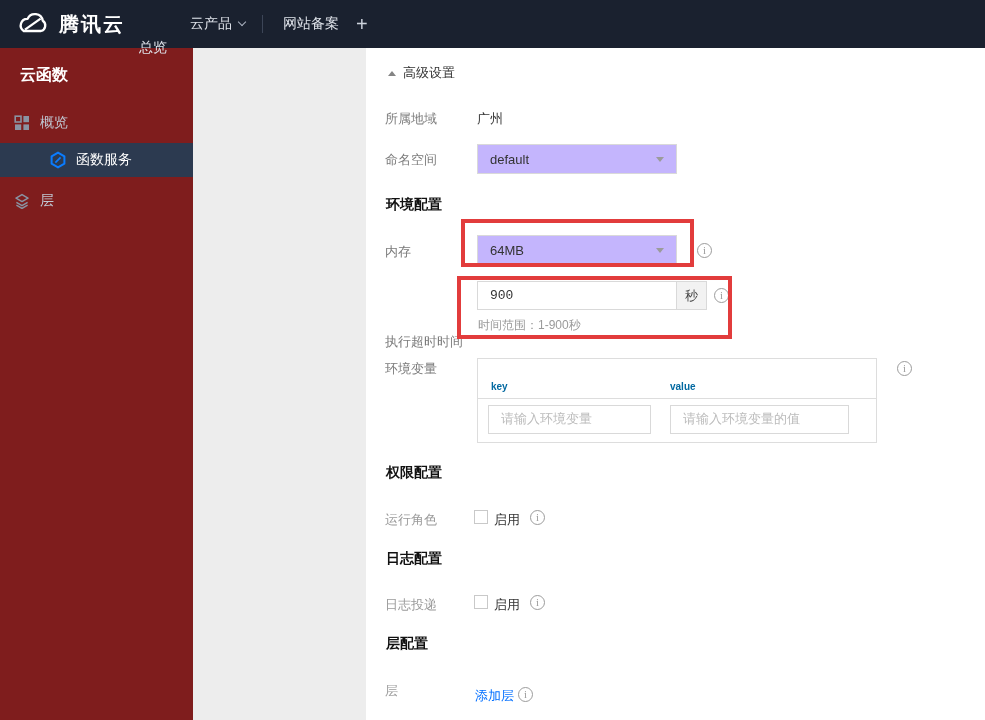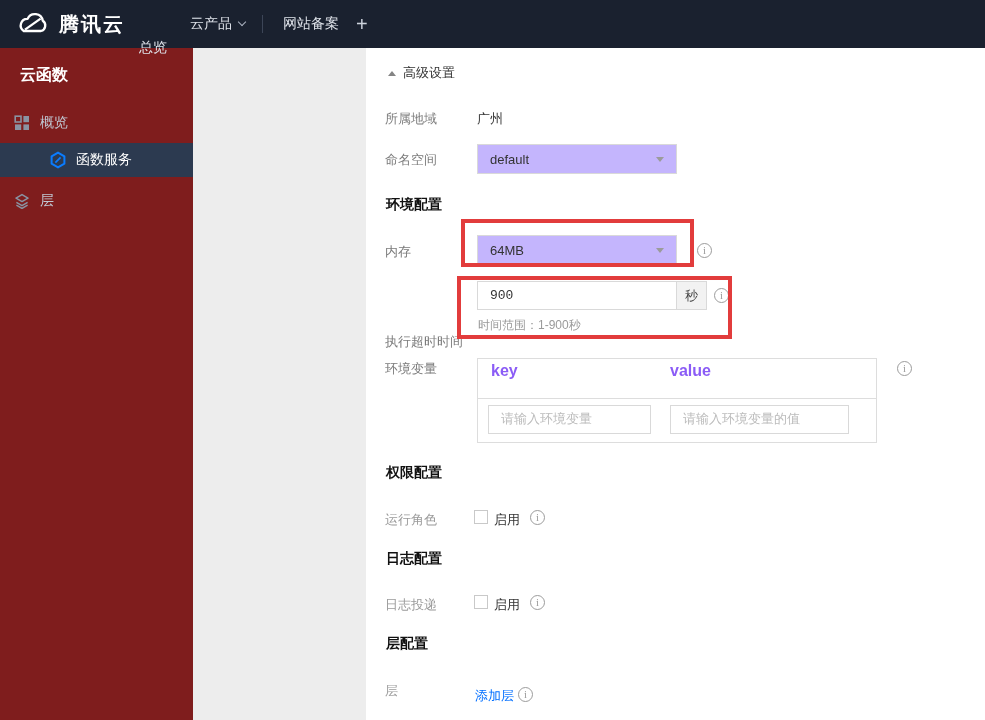--- a/index.html
+++ b/index.html
@@ -54,21 +54,21 @@
   .txtinput::placeholder { color:#bcbcbc; }
   .addon { height:29px; width:30px; background:#f2f2f2; border:1px solid #d9d9d9; border-left:none; display:flex; align-items:center; justify-content:center; font-size:13px; color:#444; }
 
   .info-icon { width:15px; height:15px; border-radius:50%; border:1px solid #9c9c9c; color:#9c9c9c; display:flex; align-items:center; justify-content:center; font-family:"Liberation Serif",serif; font-size:11px; line-height:1; cursor:pointer; }
   .info-icon::before { content:"i"; }
 
   .redbox { border:4px solid #e23c3c; pointer-events:none; z-index:6; }
   .hint { font-size:12px; color:#9a9a9a; white-space:nowrap; }
 
   .env-table { width:400px; height:85px; border:1px solid #dddddd; background:#fff; }
-  .env-th { position:absolute; top:3px; font-size:16px; font-weight:bold; color:#8b5cf6; }
+  .env-th { position:absolute; top:22px; font-size:10px; font-weight:bold; color:#0369a1; }
   .env-th-key { left:13px; }
   .env-th-value { left:192px; }
   .env-divider { position:absolute; top:39px; left:0; width:398px; height:1px; background:#dddddd; }
 
   .checkbox { width:14px; height:14px; border:1px solid #c9c9c9; background:#fff; cursor:pointer; }
   .enable-lbl { font-size:13px; color:#333; white-space:nowrap; }
   .link { font-size:13px; color:#006eff; cursor:pointer; white-space:nowrap; }
 </style>
 </head>
 <body>

